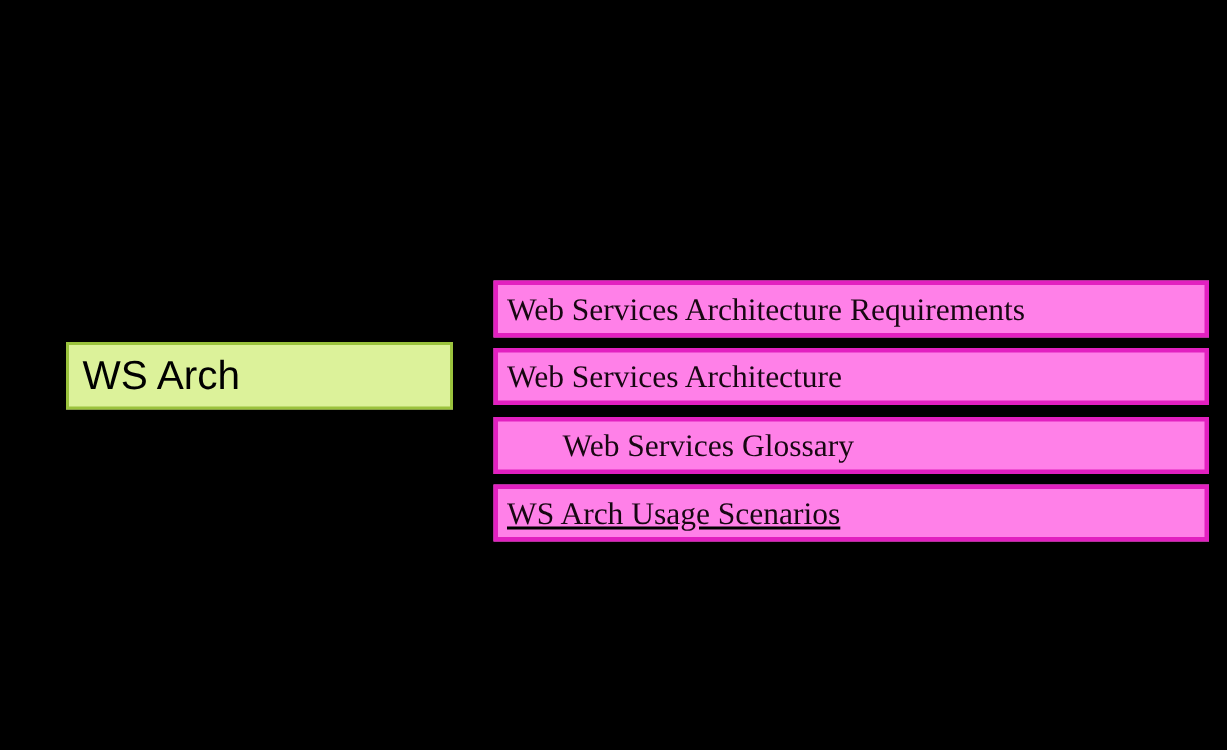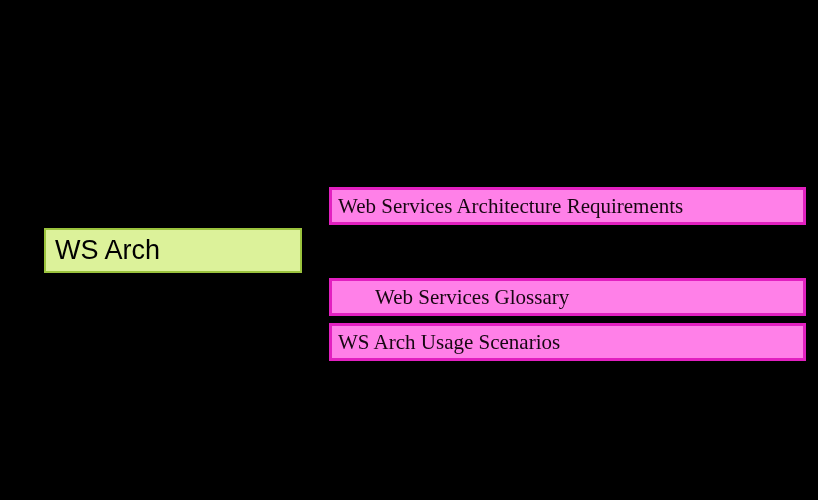--- a/index.html
+++ b/index.html
@@ -60,21 +60,21 @@
   }
   .node-target .node-label {
     font-family: "Liberation Serif", serif;
     font-size: 21px;
     line-height: 21px;
     color: #170712;
   }
   #node-t0 { top: 187px; }
   #node-t1 { top: 232px; }
   #node-t2 { top: 278px; padding-left: 43px; }
-  #node-t3 { top: 323px; }
+  #node-t3 { top: 323px; text-decoration: underline; }
 </style>
 </head>
 <body>
 
 <div id="canvas">
 
   <svg id="edge-layer" viewBox="0 0 818 500" width="818" height="500" xmlns="http://www.w3.org/2000/svg">
     <g>
       <path d="M302 244 C 316 232, 322 212, 332 206" fill="none" stroke="#000000" stroke-width="2"></path>
       <polygon points="333,206 325,202 325,211" fill="#000000"></polygon>
@@ -94,20 +94,23 @@
   </svg>
 
   <div class="node node-source" id="node-source">
     <span class="node-label">WS Arch</span>
   </div>
 
   <div class="node node-target" id="node-t0">
     <span class="node-label">Web Services Architecture Requirements</span>
   </div>
 
+  <div class="node node-target" id="node-t1">
+    <span class="node-label">Web Services Architecture</span>
+  </div>
 
   <div class="node node-target" id="node-t2">
     <span class="node-label">Web Services Glossary</span>
   </div>
 
   <div class="node node-target" id="node-t3">
     <span class="node-label">WS Arch Usage Scenarios</span>
   </div>
 
 </div>

